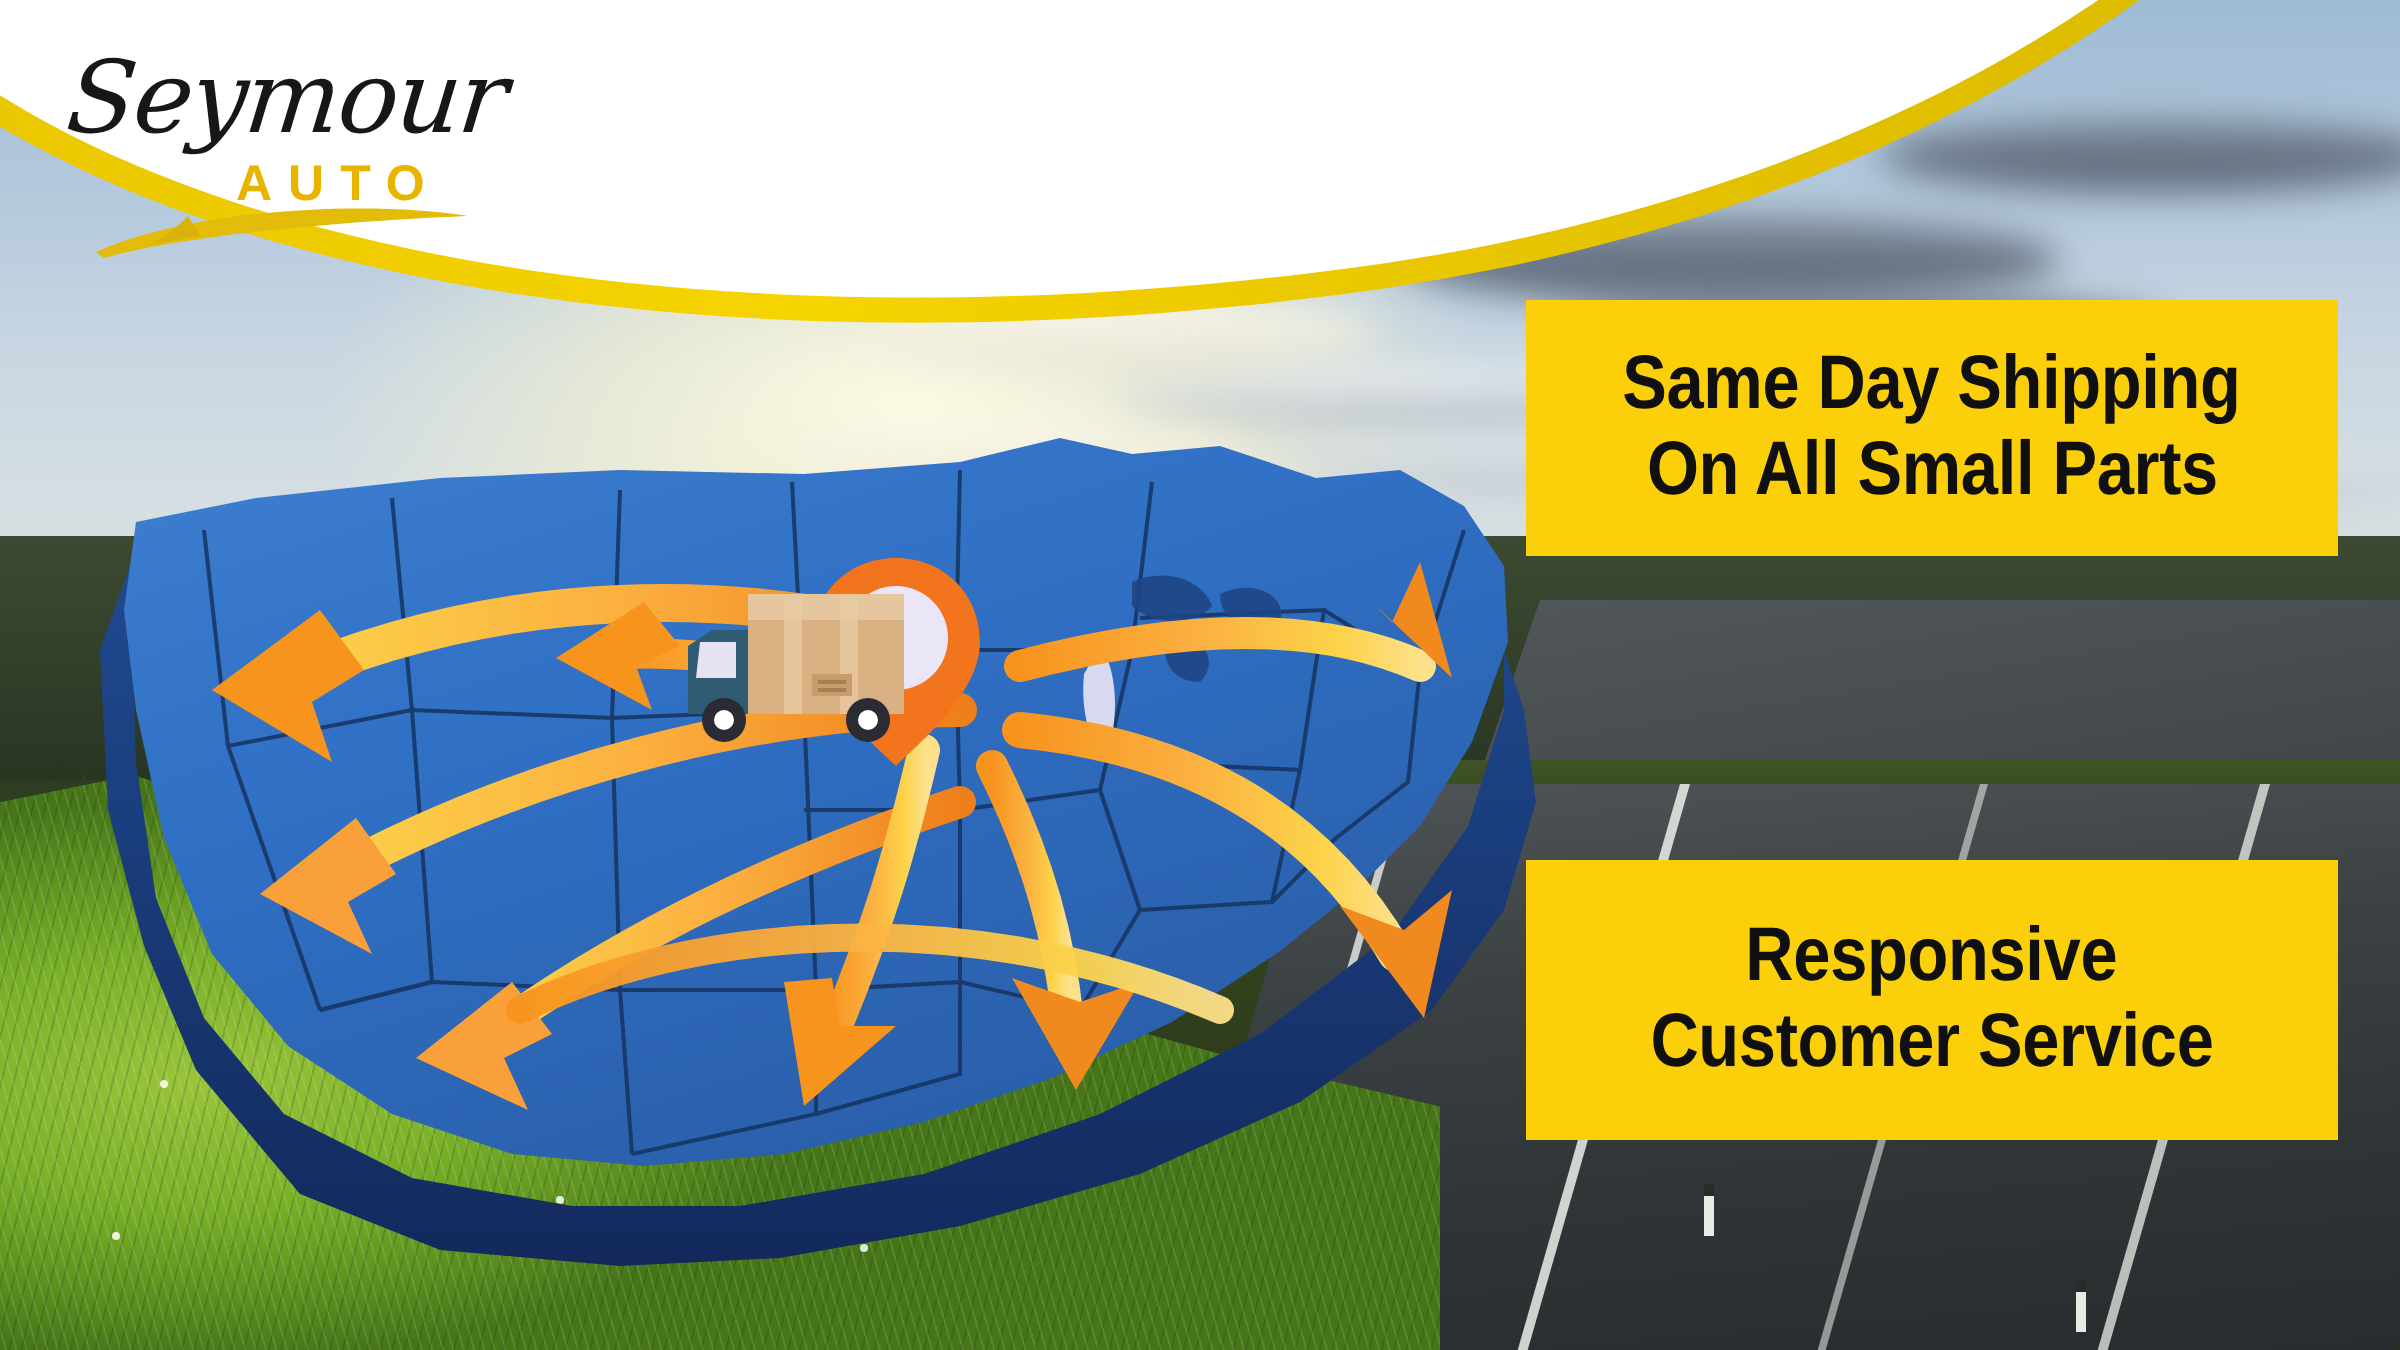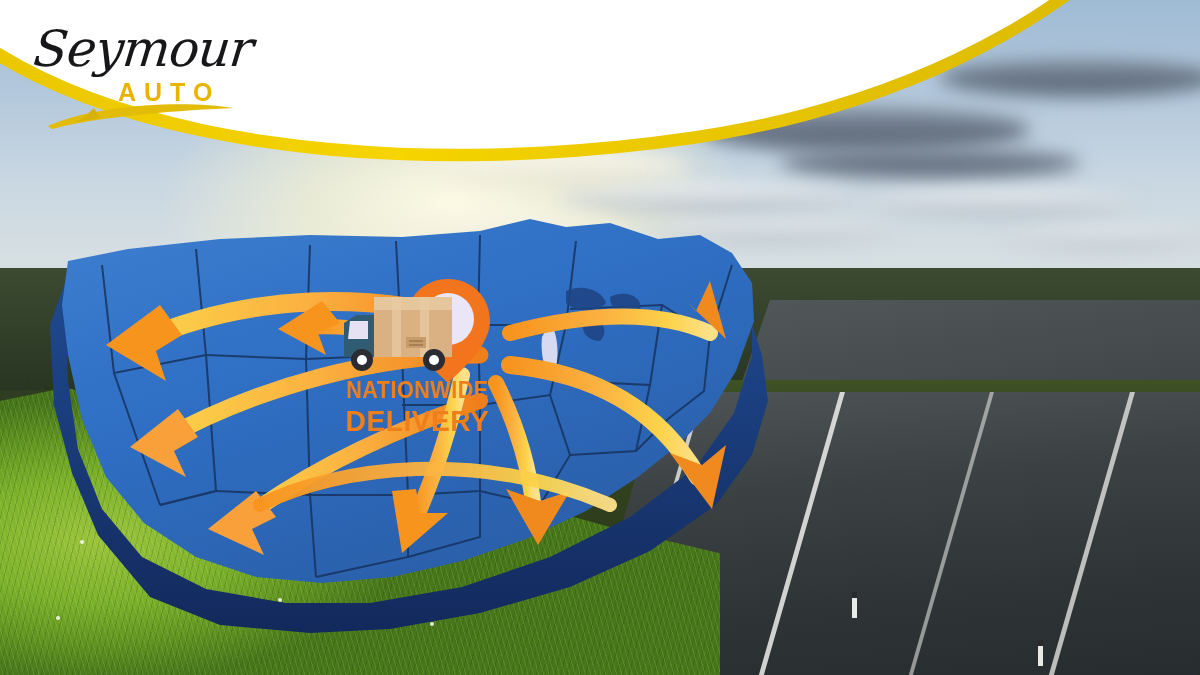--- a/index.html
+++ b/index.html
@@ -483,22 +483,26 @@
         <rect x="76" y="62" width="20" height="11" fill="#c79c6c"></rect>
         <line x1="79" y1="66" x2="93" y2="66" stroke="#a87f52" stroke-width="2"></line>
         <line x1="79" y1="70" x2="93" y2="70" stroke="#a87f52" stroke-width="2"></line>
 
         <circle cx="32" cy="85" r="11" fill="#2b2b33"></circle>
           <circle cx="32" cy="85" r="5" fill="#fff"></circle>
         <circle cx="104" cy="85" r="11" fill="#2b2b33"></circle>
           <circle cx="104" cy="85" r="5" fill="#fff"></circle>
       </g>
     </svg>
-    <div class="nw-text">
-      <span class="nw-line1">NATIONWIDE</span>
-      <span class="nw-line2">DELIVERY</span>
-    </div>
   </div>
 
-
-
+  <div class="callout" id="callout-0">
+    <span>Same Day Shipping</span>
+    <span>On All Small Parts</span>
+  </div>
+
+
+  <div class="callout" id="callout-2">
+    <span>Responsive</span>
+    <span>Customer Service</span>
+  </div>
 
 </div>
 
 </body></html>

